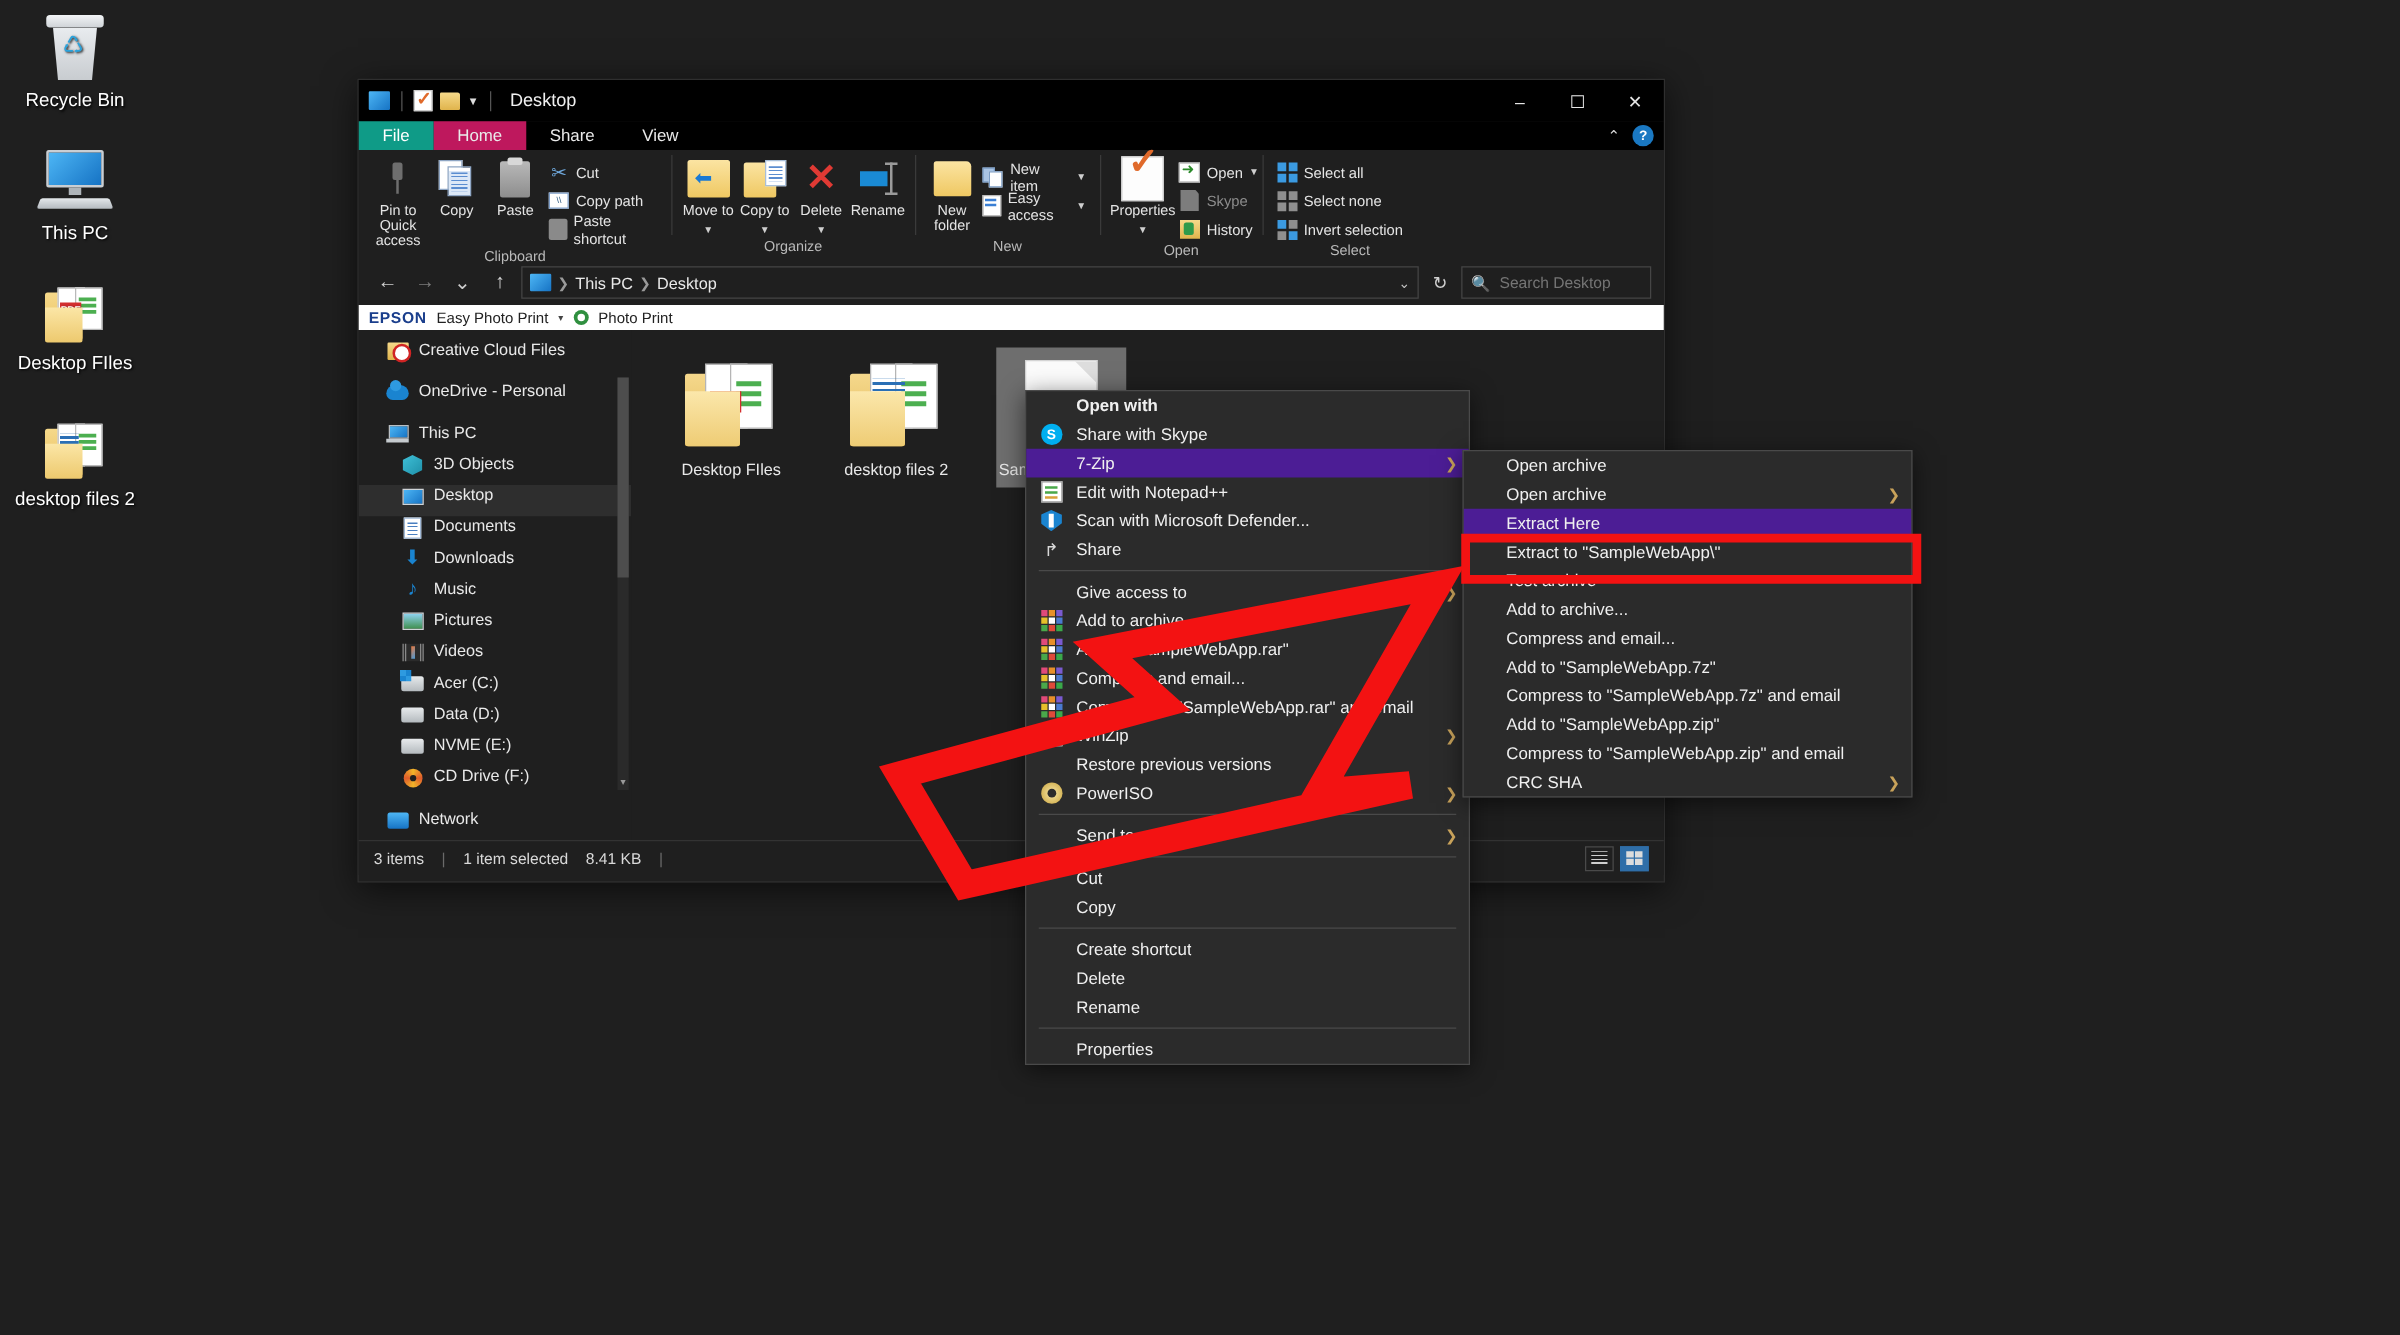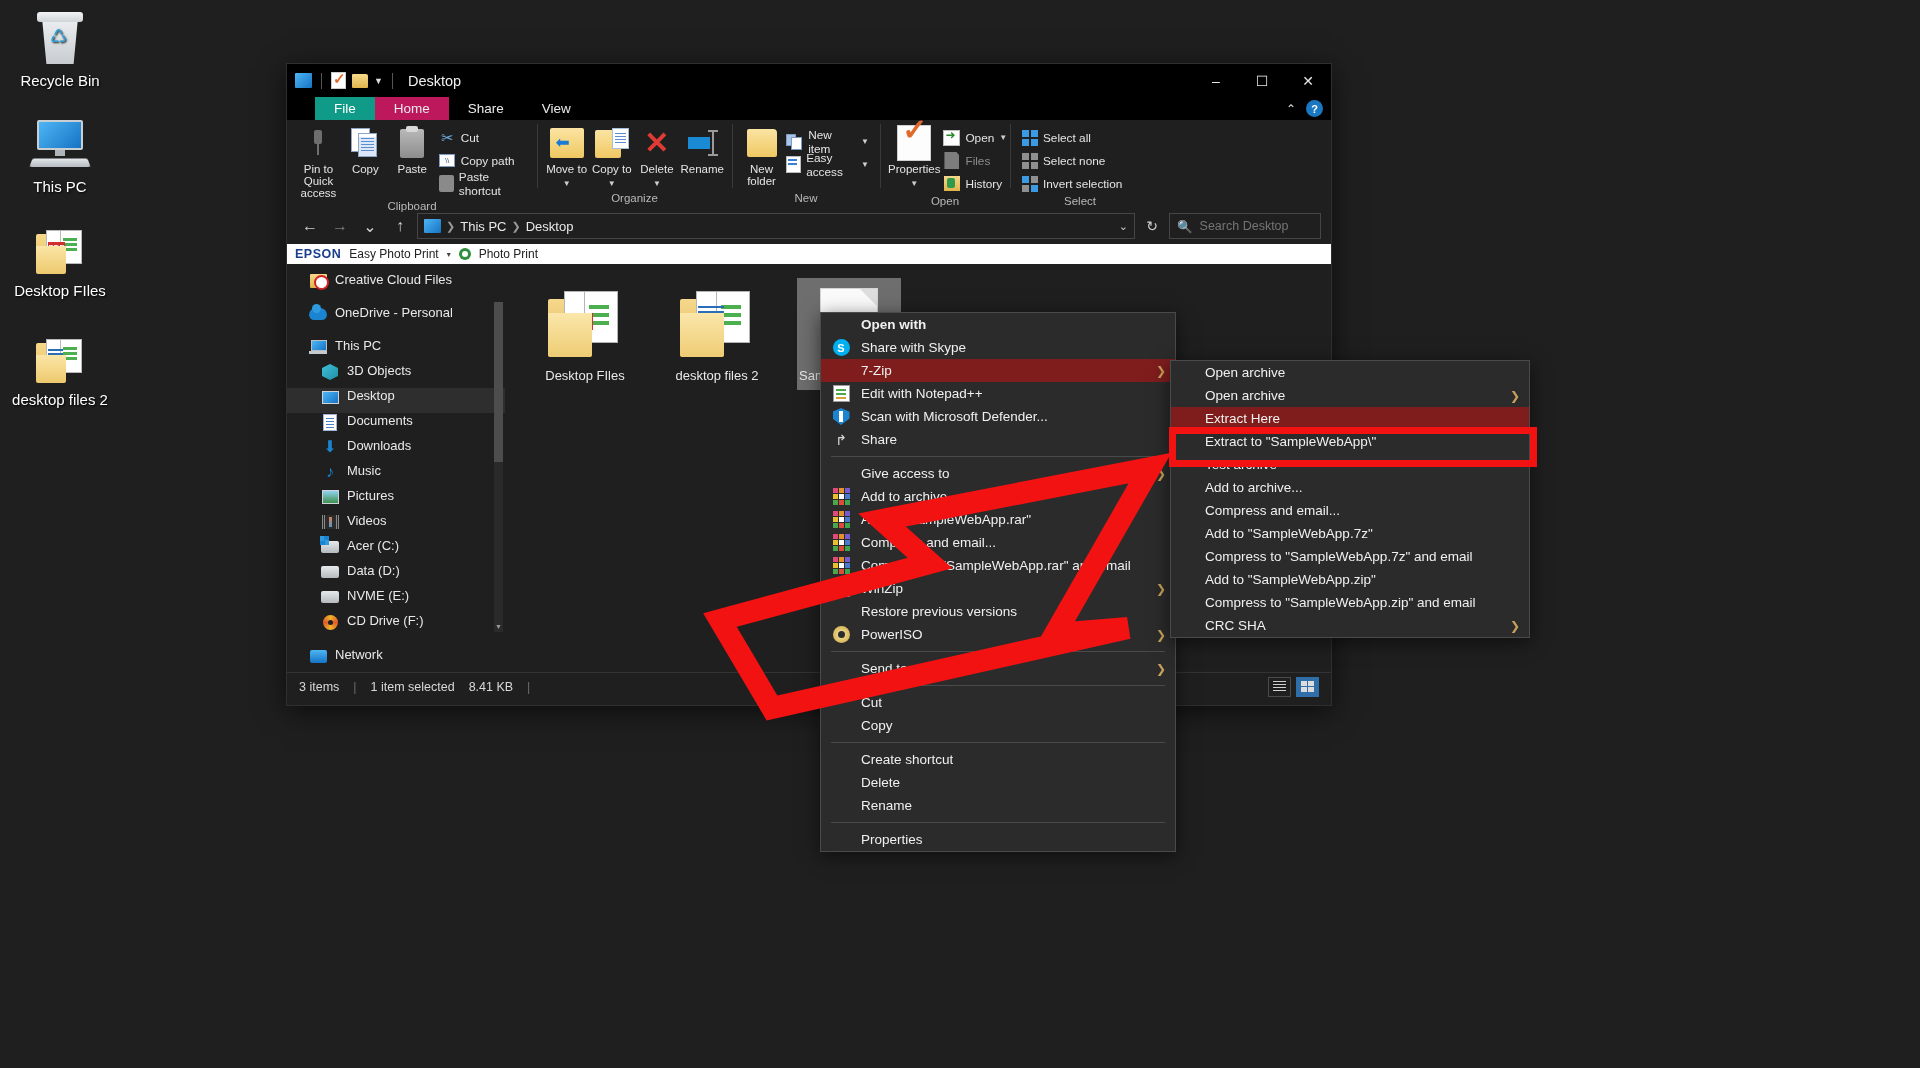--- a/index.html
+++ b/index.html
@@ -82,21 +82,21 @@
   .qat-mini { width:17px;height:15px;border-radius:1px;background:linear-gradient(135deg,#4db6f5,#1673c4);}
   .qat-chk { width:15px;height:17px;background:#fff;position:relative;border:1px solid #ccc;}
   .qat-chk:after{content:"✓";position:absolute;left:1px;top:-3px;color:#e06a2b;font-size:15px;font-weight:bold;}
   .qat-fold { width:16px;height:14px;background:linear-gradient(180deg,#f6d98a,#e0b44c);border-radius:1px 2px 1px 1px;}
   .qat-caret { color:#ddd; font-size:9px; }
   .win-title { margin-left:12px; font-size:14.5px; color:#f0f0f0;}
   .wbtns { position:absolute; right:0; top:0; display:flex; }
   .wbtn { width:46px;height:33px;display:flex;align-items:center;justify-content:center;color:#e6e6e6;font-size:14px;}
 
   
-  .tabs { height:23px; background:#000; display:flex; align-items:stretch; position:relative;padding-left:28px;}
+  .tabs { height:23px; background:#000; display:flex; align-items:stretch; position:relative;}
   .tab { padding:0 19px; display:flex;align-items:center; font-size:13.5px; color:#eaeaea;}
   .tab.file { background:#0f9b87; color:#fff; }
   .tab.active { background:#be185d; }
   .ribbon-right { position:absolute; right:8px; top:0; height:23px; display:flex;align-items:center;gap:10px;}
   .chev-up { color:#dcdcdc; font-size:12px; }
   .help-circ{width:17px;height:17px;border-radius:50%;background:#1a78c2;color:#fff;font-size:11px;
     display:flex;align-items:center;justify-content:center;font-weight:bold;}
 
   
   .ribbon { height:88px; background:#1f1f1f; display:flex; position:relative;}
@@ -252,21 +252,21 @@
   .vbtn .d2{width:13px;height:11px;display:grid;grid-template:1fr 1fr/1fr 1fr;gap:1px;}
   .vbtn .d2 i{background:#dcdcdc;}
 
   
   .ctxmenu{position:absolute;background:#2b2b2b;border:1px solid #4a4a4a;
     box-shadow:0 4px 18px rgba(0,0,0,.55);color:#f0f0f0;font-size:13.5px;padding:0 0;}
   #ctx-main{left:820px;top:312px;width:356px;}
   #ctx-7zip{left:1170px;top:360px;width:360px;}
   .ctxitem{height:23px;display:flex;align-items:center;padding:0 10px 0 10px;gap:10px;position:relative;white-space:nowrap;}
   .ctxitem.header{font-weight:bold;}
-  .ctxitem.hl{background:#7f1d1d;text-align:right;}
+  .ctxitem.hl{background:#4c1d95;text-align:right;}
   .ctxitem .mic{width:20px;height:18px;display:flex;align-items:center;justify-content:center;flex:0 0 20px;}
   .ctxitem .lbl{overflow:hidden;text-overflow:ellipsis;}
   .ctxitem .arrow{position:absolute;right:9px;color:#c8a25a;font-size:12px;}
   .ctxsep{height:1px;background:#4a4a4a;margin:5px 10px;}
 
   .mi-skype{width:17px;height:17px;border-radius:50%;background:#00aff0;color:#fff;font-size:11px;font-weight:bold;
     display:flex;align-items:center;justify-content:center;}
   .mi-npp{width:17px;height:17px;background:#fff;border:1px solid #9a9a9a;position:relative;}
   .mi-npp:after{content:"";position:absolute;left:2px;top:3px;width:10px;height:2px;background:#4aa84a;
     box-shadow:0 4px 0 #4aa84a,0 8px 0 #d8a13a;}
@@ -509,21 +509,21 @@
             <span class="ic">
                 <span class="ic-open"></span>
               </span>
             <span>Open</span>
             <span class="ddcaret">▼</span>
           </div>
           <div class="smallbtn" style="color:#8c8c8c;">
             <span class="ic">
                 <span class="ic-edit"></span>
               </span>
-            <span>Files</span>
+            <span>Skype</span>
           </div>
           <div class="smallbtn">
             <span class="ic">
                 <span class="ic-hist"></span>
               </span>
             <span>History</span>
           </div>
         </div>
       </div>
       <div class="glabel">Open</div>

